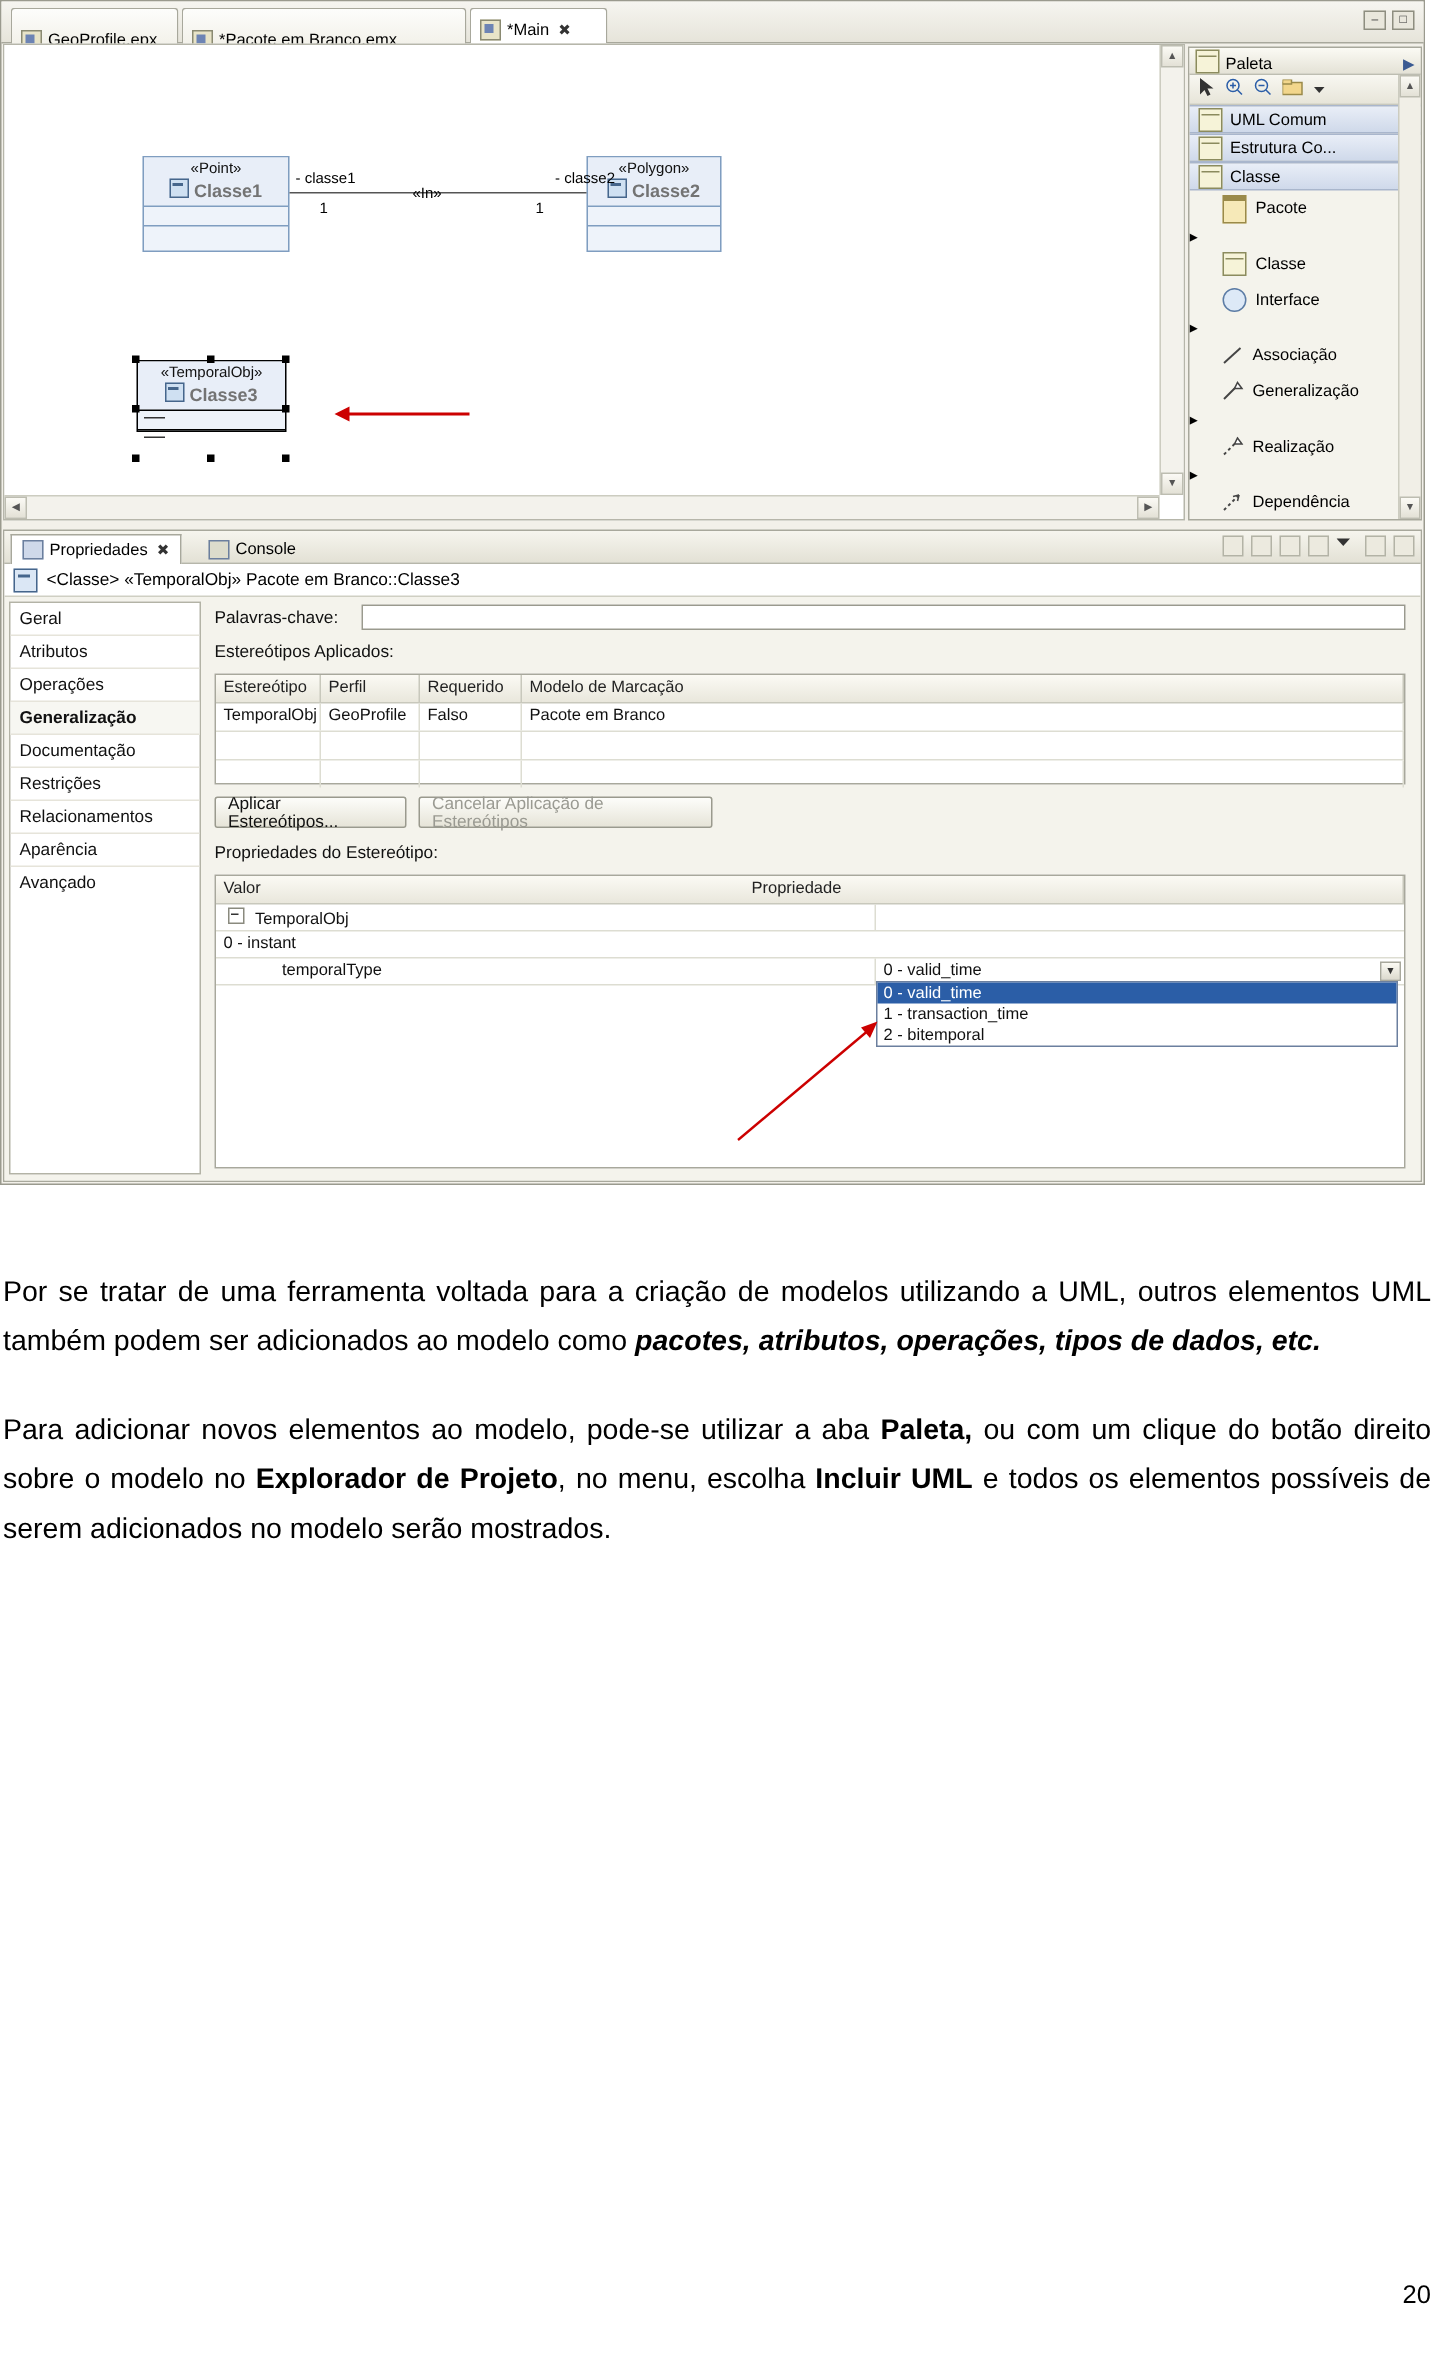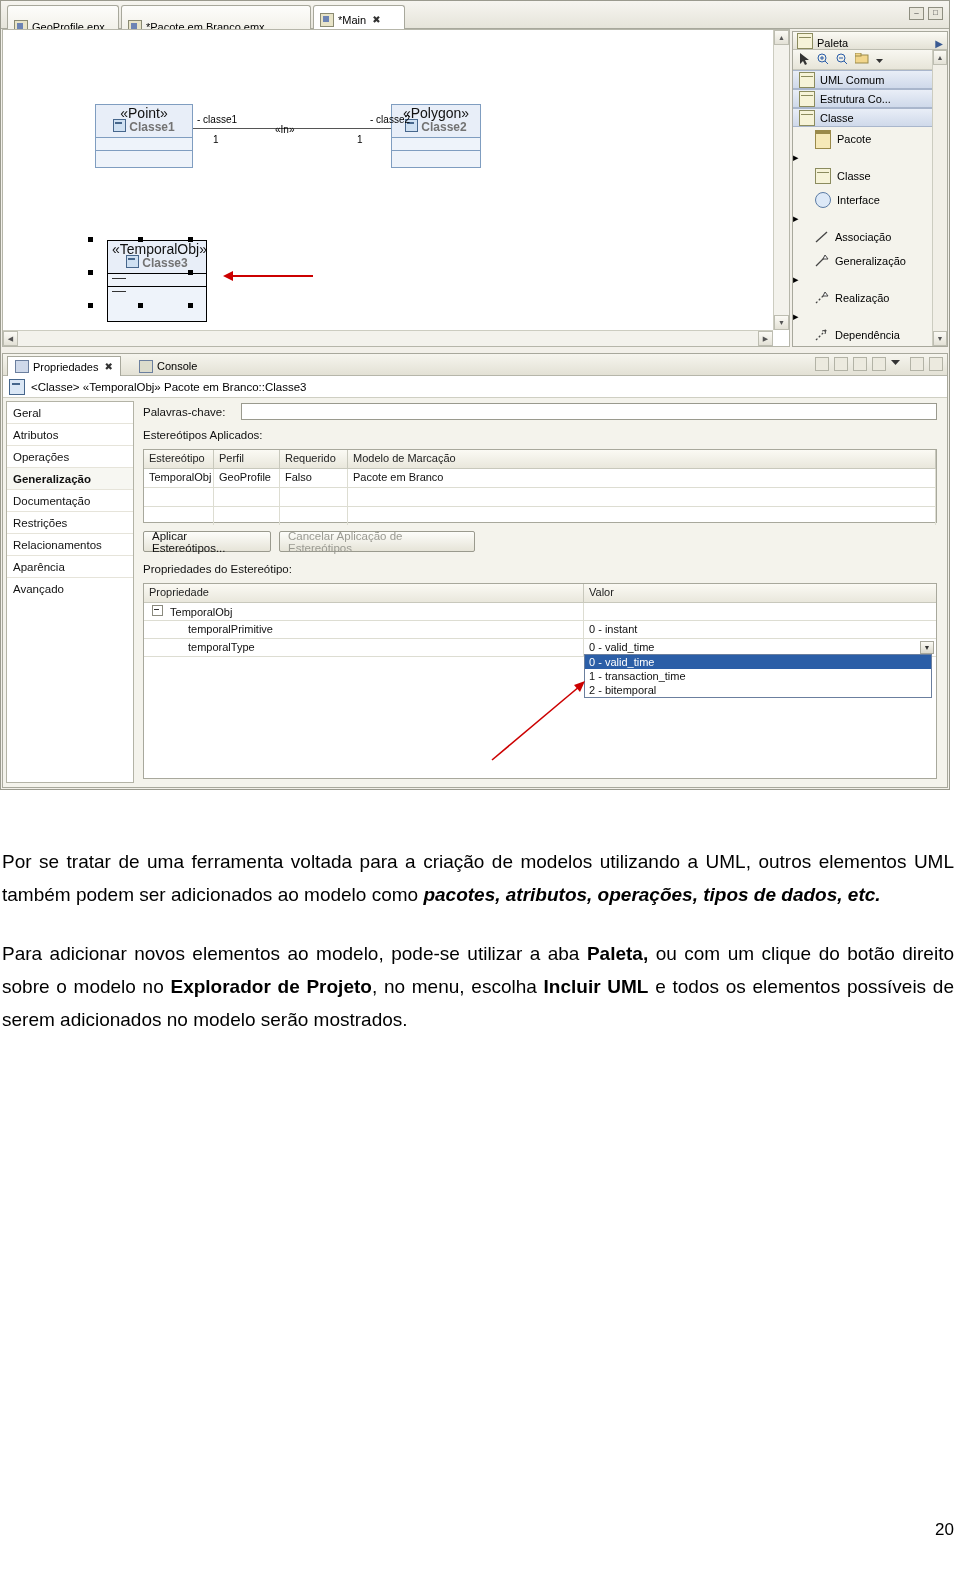--- a/index.html
+++ b/index.html
@@ -142,21 +142,21 @@
     background: #eef3fa;
     border: 1px solid #7f9dc0;
     box-sizing: border-box;
   }
   .umlbox .hdr {
     text-align: center;
     padding: 2px 4px 3px 4px;
     background: #e8eef8;
   }
   .umlbox .stereo {
-    font-size: 14px;
+    font-size: 10px;
     color: #111;
     display: block;
     line-height: 12px;
   }
   .umlbox .cname {
     font-size: 12px;
     font-weight: bold;
     color: #737373;
     line-height: 14px;
     display: inline-block;
@@ -616,21 +616,21 @@
         <div class="sep2"></div>
       </div>
 
       <div class="assoc-line" style="left:190px; top:98px; width:198px;"></div>
       <div class="lbl" style="left:194px; top:84px;">- classe1</div>
       <div class="lbl" style="left:329px; top:84px;margin-left:38px;">- classe2</div>
       <div class="lbl" style="left:272px; top:94px;">«In»</div>
       <div class="lbl" style="left:210px; top:104px;">1</div>
       <div class="lbl" style="left:354px; top:104px;">1</div>
 
-      <div class="umlbox selbox" style="left:104px; top:210px; width:100px; height:82px;">
+      <div class="umlbox selbox" style="left:88px; top:210px; width:100px; height:48px;">
         <div class="hdr">
           <span class="stereo">«TemporalObj»</span>
           <span class="cicon"></span><span class="cname">Classe3</span>
         </div>
         <div class="sep" style="border-top:1px solid #000;">
           <div style="width:14px;height:1px;background:#333;margin:4px 0 0 4px;"></div>
         </div>
         <div class="sep2" style="border-top:1px solid #000;">
           <div style="width:14px;height:1px;background:#333;margin:4px 0 0 4px;"></div>
         </div>
@@ -874,34 +874,33 @@
           </div>
         </div>
 
         <div class="btn" style="position:absolute; left:6px; top:130px; width:128px;">Aplicar Estereótipos...</div>
         <div class="btn disabled" style="position:absolute; left:142px; top:130px; width:196px;">Cancelar Aplicação de Estereótipos</div>
 
         <div style="position:absolute; left:6px; top:162px;" class="row-label">Propriedades do Estereótipo:</div>
 
         <div class="grid" style="position:absolute; left:6px; top:182px; right:6px; bottom:4px;">
           <div class="ghead">
+            <div style="flex:1; border-right:none;">Valor</div>
             <div style="width:440px;">Propriedade</div>
-            <div style="flex:1; border-right:none;">Valor</div>
           </div>
 
           <div class="grow" style="height:17px;">
             <div style="width:440px; padding-left:8px;">
               <span class="tree-toggle"></span>
               <span style="margin-left:4px;">TemporalObj</span>
             </div>
             <div style="flex:1; border-right:none;"></div>
           </div>
 
           <div class="grow" style="height:17px;">
-            <div style="width:440px; padding-left:44px;">temporalPrimitive</div>
             <div style="flex:1; border-right:none;">0 - instant</div>
           </div>
 
           <div class="grow" style="height:17px; position:relative;">
             <div style="width:440px; padding-left:44px;">temporalType</div>
             <div style="flex:1; border-right:none; position:relative;">
               <span>0 - valid_time</span>
               <span class="combo-arrow">▼</span>
             </div>
           </div>

